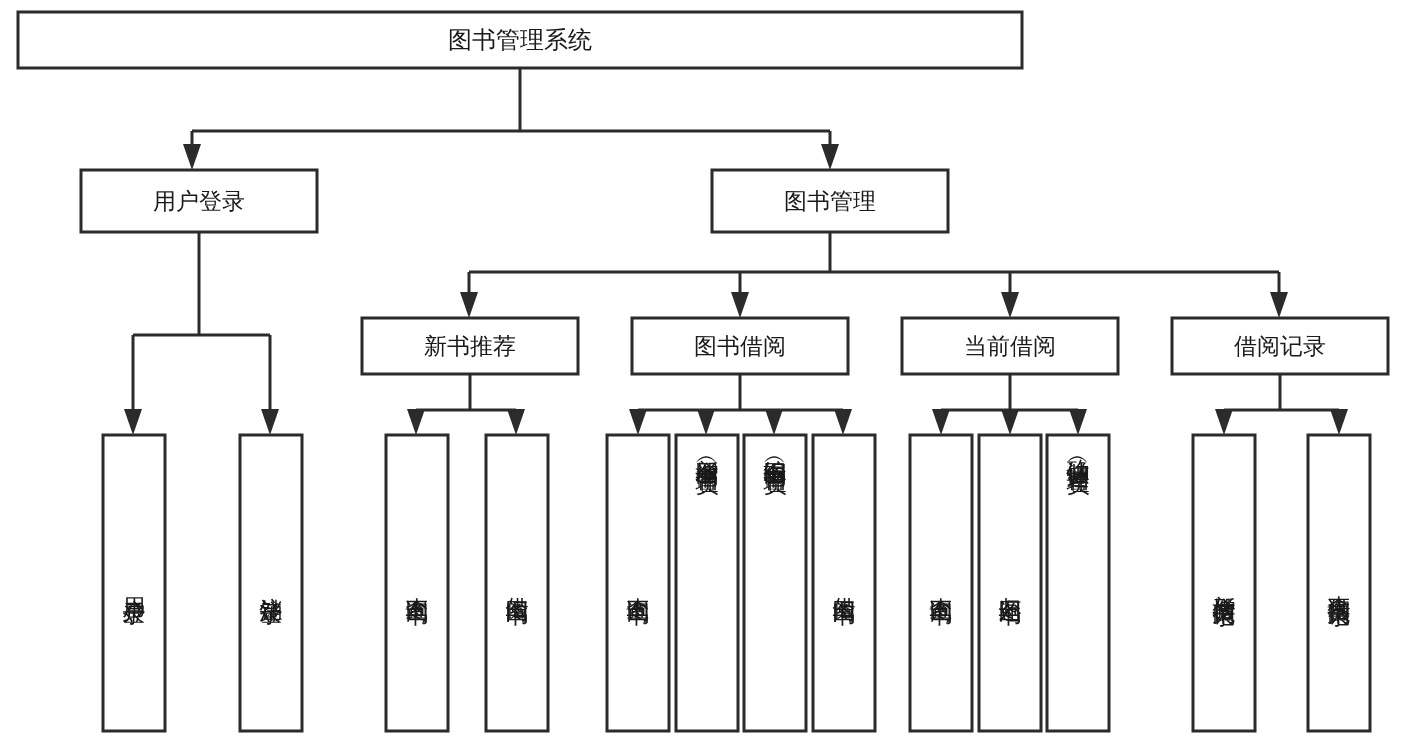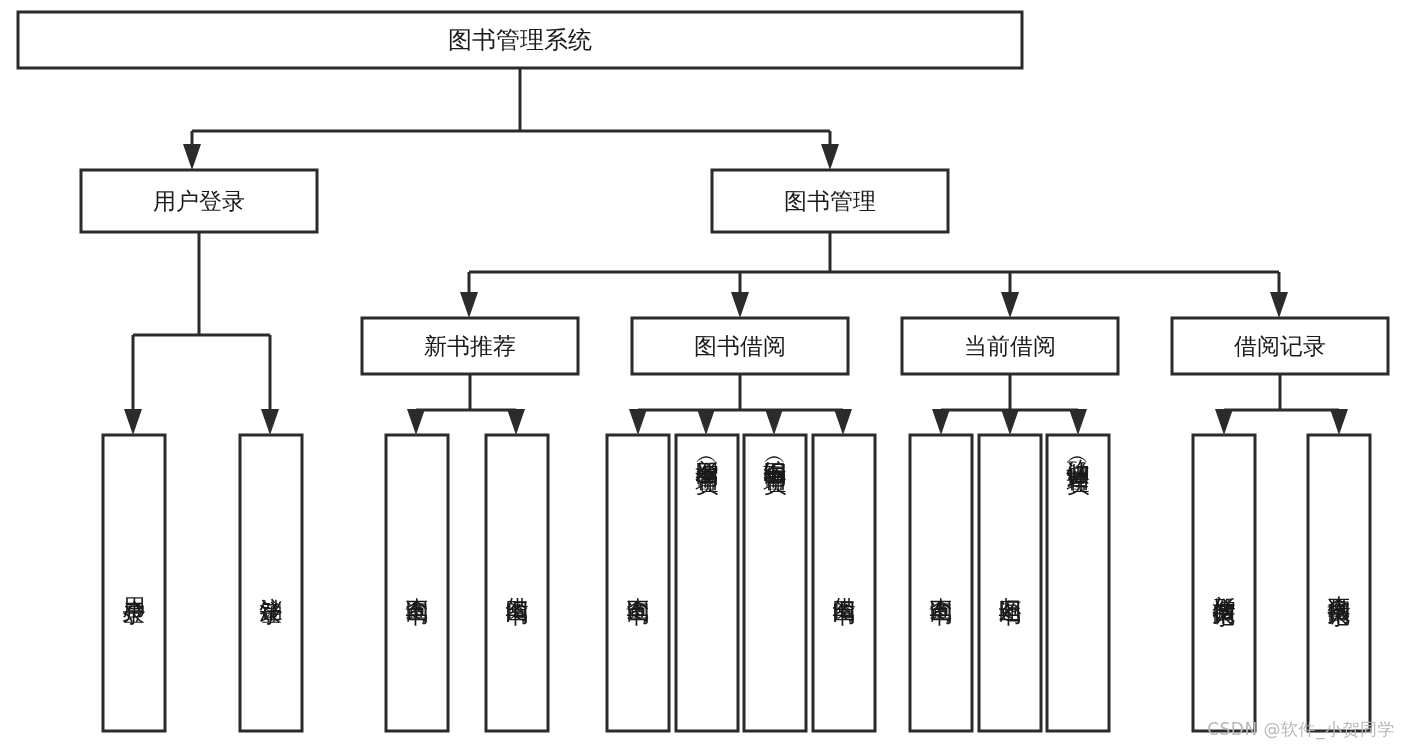--- a/index.html
+++ b/index.html
@@ -250,15 +250,14 @@
     <span class="leaf-label">确认归还（管理员）</span>
   </div>
 
   <div class="leaf-label-wrap" style="left:1193px; top:435px; width:62px; height:296px;">
     <span class="leaf-label">新增借阅记录</span>
   </div>
   <div class="leaf-label-wrap" style="left:1308px; top:435px; width:62px; height:296px;">
     <span class="leaf-label">查询借阅记录</span>
   </div>
 
-  <div id="watermark">CSDN @软件_小贺同学</div>
 
 </div>
 
 </body></html>

